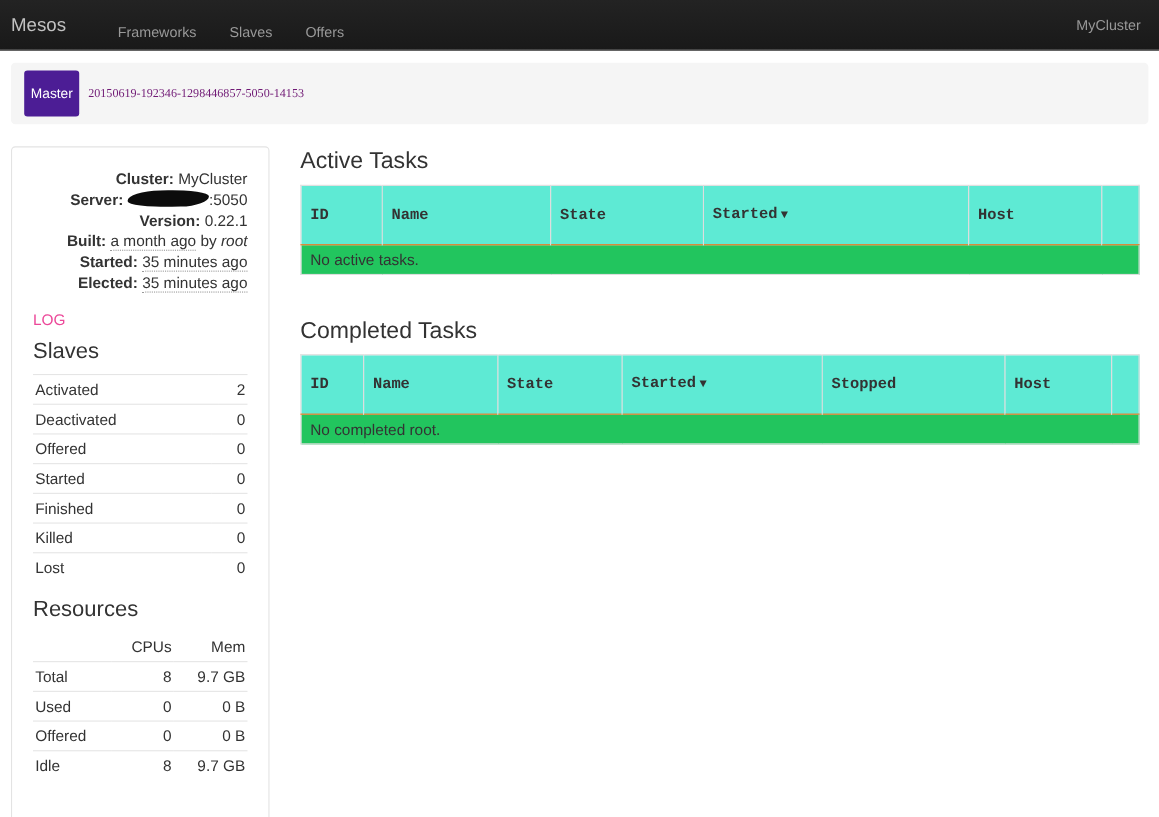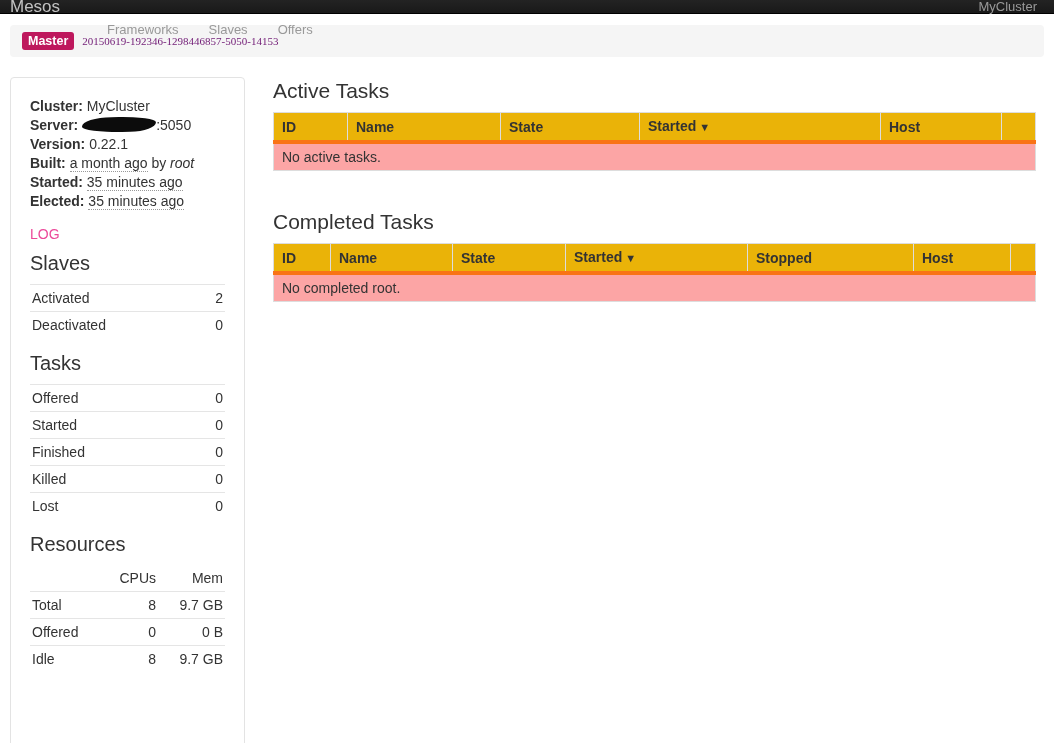--- a/index.html
+++ b/index.html
@@ -1,21 +1,21 @@
 <!DOCTYPE html>
 <html><head>
 <meta charset="utf-8">
 <style>
   * { margin: 0; padding: 0; box-sizing: border-box; }
   html, body { width: 1054px; height: 743px; overflow: hidden; background: #fff; }
   body { font-family: "Liberation Sans", sans-serif; font-size: 14px; color: #333; }
 
   
   .navbar {
-    height: 14px; background: linear-gradient(#232323, #191919);
+    height: 46px; background: linear-gradient(#232323, #191919);
     border-bottom: 1px solid #000; display: flex; align-items: center; text-align: right;
   }
   .navbar .brand {
     color: #c2c2c2; font-size: 17px; padding: 0 10px; margin-right: 22px;
     text-decoration: none; cursor: pointer;
   }
   .navbar .nav-links { display: flex; height: 100%; }
   .navbar .nav-link {
     color: #999; font-size: 13px; line-height: 29px; padding: 15px 15px;
     text-decoration: none; cursor: pointer;
@@ -23,34 +23,34 @@
   .navbar .spacer { flex: 1; }
   .navbar .cluster-name { color: #999; font-size: 13px; padding-right: 17px; }
 
   
   .breadcrumb-wrap { margin: 11px 10px 0 10px; }
   .breadcrumb {
     background: #f5f5f5; border-radius: 4px; padding: 7px 12px;
     display: flex; align-items: center;
   }
   .badge-master {
-    background: #be185d; color: #fff; font-weight: bold; font-size: 12.5px;
-    padding: 2px 6px; border-radius: 3px; margin-right: 8px; line-height: 14px;
+    background: #4c1d95; color: #fff; font-weight: normal; font-size: 12.5px;
+    padding: 14px 6px; border-radius: 3px; margin-right: 8px; line-height: 14px;
   }
   .breadcrumb .crumb-id { color: #701a75; font-size: 11px; font-family: Liberation Serif, serif; }
 
   
   .content-row { display: flex; align-items: flex-start; margin: 20px 10px 0 10px; }
 
   
   .sidebar {
     width: 235px; flex: none; border: 1px solid #e3e3e3; border-radius: 4px;
     padding: 19px; height: 690px; background: #fff;
   }
-  .info-line { line-height: 19px; white-space: nowrap; }
+  .info-line { line-height: 19px; white-space: nowrap; text-align: right; }
   .info-line b { font-weight: bold; }
   .timeago { border-bottom: 1px dotted #999; }
   .redaction-blob {
     display: inline-block; vertical-align: middle; width: 74px; height: 15px;
     background: #0c0c0c; border-radius: 48% 60% 42% 65% / 70% 48% 72% 45%;
     transform: rotate(-1deg); margin-top: -3px;
   }
   .log-link {
     display: inline-block; margin-top: 14px; color: #ec4899;
     text-decoration: none; cursor: pointer; line-height: 19px;
@@ -73,26 +73,26 @@
   .main-h {
     font-size: 21px; font-weight: normal; color: #333; line-height: 27px;
     margin: 0 0 8px 0;
   }
   .main-h.second { margin-top: 37px; }
   .task-table {
     width: 762px; border-collapse: collapse; table-layout: fixed;
     border: 1px solid #ddd; font-size: 14px;
   }
   .task-table th {
-    text-align: left; font-weight: bold; padding: 4px 8px; line-height: 18px;
-    border-left: 1px solid #ddd; cursor: pointer; background: #eab308;
+    text-align: left; font-weight: bold; padding: 17px 8px; line-height: 18px;
+    border-left: 1px solid #ddd; cursor: pointer; background: #5eead4; font-family: Liberation Mono, monospace;
   }
   .task-table th:first-child { border-left: none; }
   .task-table td.empty-cell {
-    background: #fca5a5; border-top: 4px solid #f97316; padding: 4px 8px;
+    background: #22c55e; border-top: 1px solid #f97316; padding: 4px 8px;
     line-height: 18px;
   }
   .sort-icon { font-size: 11px; margin-left: 3px; color: #333; }
 </style>
 </head>
 <body>
 
 <div class="navbar">
   <a class="brand">Mesos</a>
   <div class="nav-links">
@@ -150,21 +150,20 @@
         <td>Activated</td>
         <td class="num">2</td>
       </tr>
       <tr>
         <td>Deactivated</td>
         <td class="num">0</td>
       </tr>
     </tbody>
       </table>
 
-    <h3 class="side-h">Tasks</h3>
     <table class="side-table">
       <tbody>
           <tr>
         <td>Offered</td>
         <td class="num">0</td>
       </tr>
       <tr>
         <td>Started</td>
         <td class="num">0</td>
       </tr>
@@ -188,20 +187,25 @@
       <tbody>
           <tr class="head-row">
         <th></th>
         <th class="num">CPUs</th>
         <th class="num">Mem</th>
       </tr>
       <tr>
         <td>Total</td>
         <td class="num">8</td>
         <td class="num">9.7 GB</td>
+      </tr>
+      <tr>
+        <td>Used</td>
+        <td class="num">0</td>
+        <td class="num">0 B</td>
       </tr>
       <tr>
         <td>Offered</td>
         <td class="num">0</td>
         <td class="num">0 B</td>
       </tr>
       <tr>
         <td>Idle</td>
         <td class="num">8</td>
         <td class="num">9.7 GB</td>

